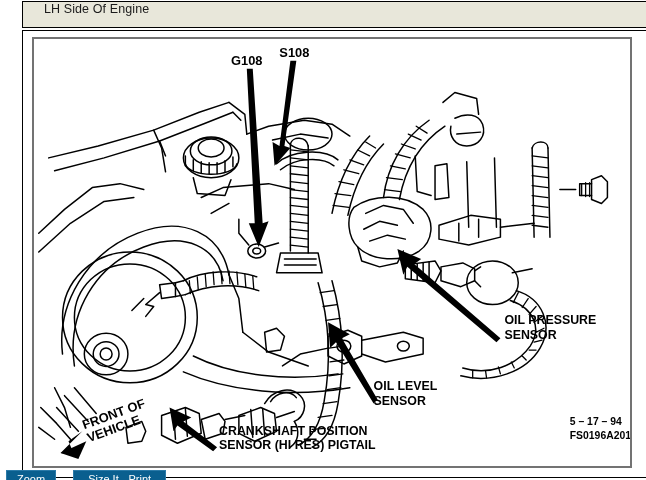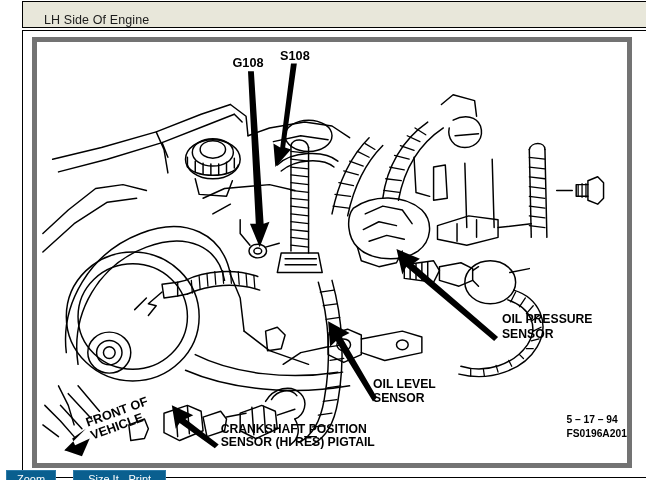--- a/index.html
+++ b/index.html
@@ -10,42 +10,42 @@
   }
   .page{position:relative;width:646px;height:480px;}
 
   
   .header{
     position:absolute;left:22px;top:1px;width:624px;height:27px;
     background:#e8e7da;
     border:1px solid #000000;
     border-right:none;
     box-sizing:border-box;
-    display:flex;align-items:flex-end;
+    display:flex;align-items:flex-start;
   }
   .header-title{
     padding-left:21px;
     font-size:12.5px;
     color:#1b1b1b;
     letter-spacing:.1px;
     white-space:nowrap;
   }
 
   
   .viewer{
     position:absolute;left:22px;top:30px;width:624px;height:448px;
     background:#ffffff;
     border:1px solid #000000;
     border-right:none;
     box-sizing:border-box;
   }
   
   .plate{
     position:absolute;left:9px;top:6px;width:600px;height:431px;
-    border:5px solid #737373;
+    border:2px solid #737373;
     background:#ffffff;
     box-sizing:border-box;
     overflow:hidden;
   }
   .plate svg{display:block;width:100%;height:100%;}
 
   
   .toolbar{
     position:absolute;left:6px;top:470px;
     display:flex;gap:17px;

